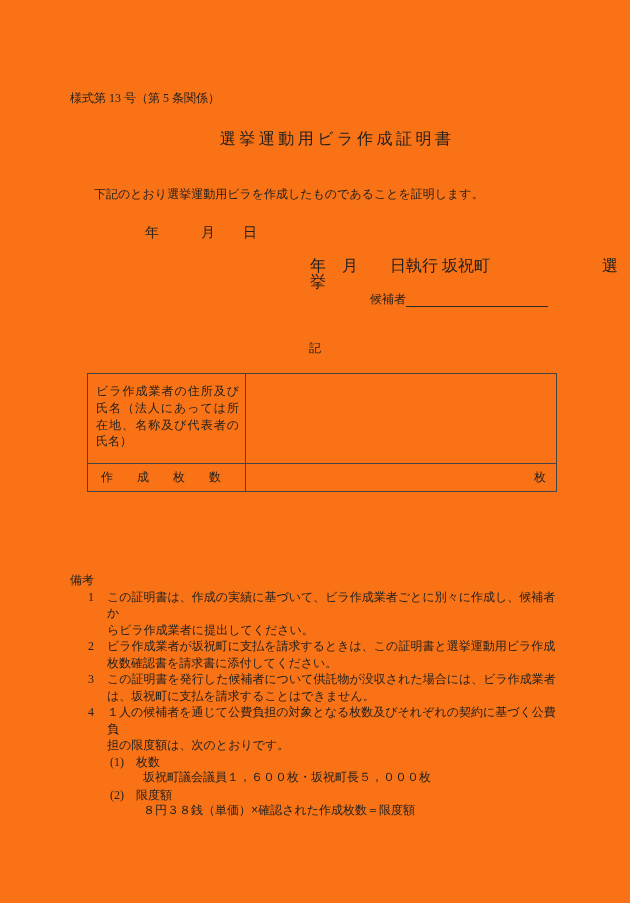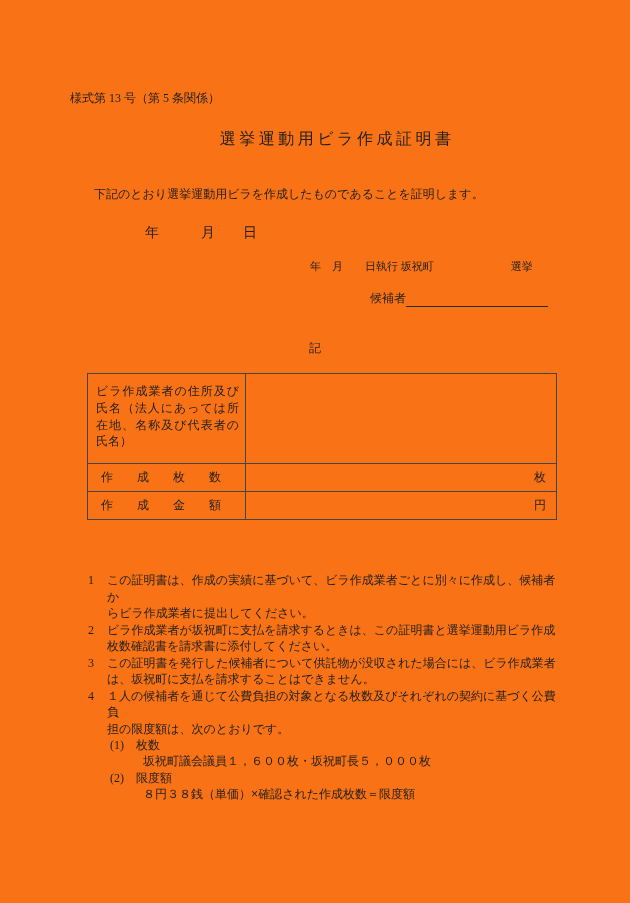--- a/index.html
+++ b/index.html
@@ -22,25 +22,25 @@
     padding-left: 44px;
     font-size: 16px;
     letter-spacing: 3.5px;
     line-height: 20px;
   }
 
   .intro-line { left: 94px; top: 186px; font-size: 12px; line-height: 16px; }
 
   .issue-date-line { left: 145px; top: 225px; font-size: 14px; line-height: 16px; }
 
-  .election-line { left: 310px; top: 258px; font-size: 11px; line-height: 16px; }
+  .election-line { left: 310px; top: 258px; font-size: 16px; line-height: 16px; }
 
   .candidate-line {
     left: 370px; top: 291px;
-    display: flex; align-items: flex-start;
+    display: flex; align-items: center;
     font-size: 12px; line-height: 15px;
   }
   .blank-underline {
     display: inline-block;
     width: 142px; height: 16px;
     border-bottom: 1px solid #2a2a2a;
   }
 
   .record-heading { left: 0; right: 0; top: 340px; text-align: center; font-size: 12px; line-height: 16px; }
 
@@ -101,29 +101,24 @@
     <div class="trow r1">
       <div class="tcell label">ビラ作成業者の住所及び氏名（法人にあっては所在地、名称及び代表者の氏名）</div>
       <div class="tcell value"></div>
     </div>
     <div class="trow rsmall">
       <div class="tcell label">作　　成　　枚　　数</div>
       <div class="tcell value">
         <span>枚</span>
       </div>
     </div>
-    <div class="trow rsmall">
-      <div class="tcell label">作　　成　　金　　額</div>
-      <div class="tcell value">
-        <span>円</span>
-      </div>
-    </div>
   </div>
 
   <div class="abs notes">
+    <div class="notes-heading">備考</div>
 
     <div class="note-item">
       <span class="note-no">1</span>
       <span class="note-text">この証明書は、作成の実績に基づいて、ビラ作成業者ごとに別々に作成し、候補者か
 らビラ作成業者に提出してください。</span>
     </div>
     <div class="note-item">
       <span class="note-no">2</span>
       <span class="note-text">ビラ作成業者が坂祝町に支払を請求するときは、この証明書と選挙運動用ビラ作成
 枚数確認書を請求書に添付してください。</span>

